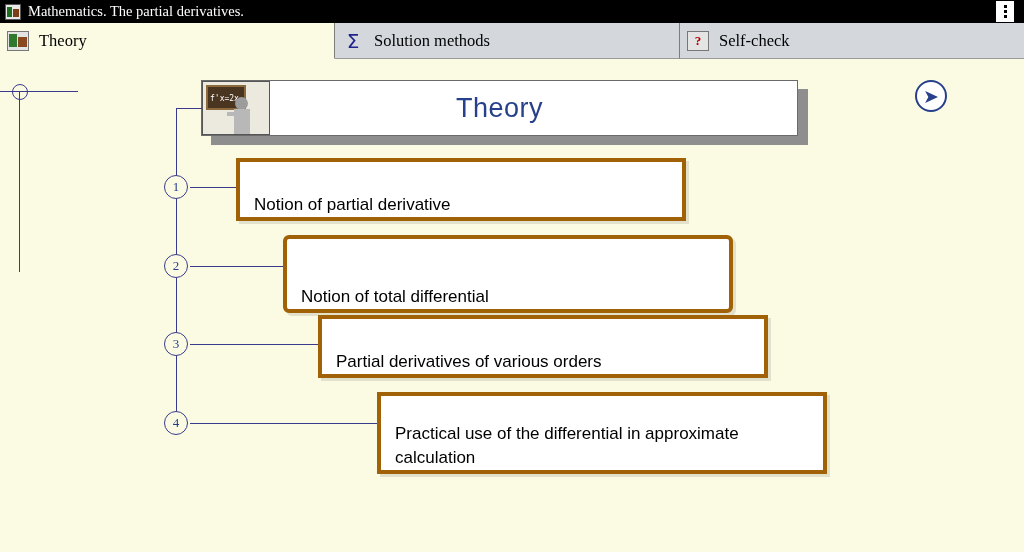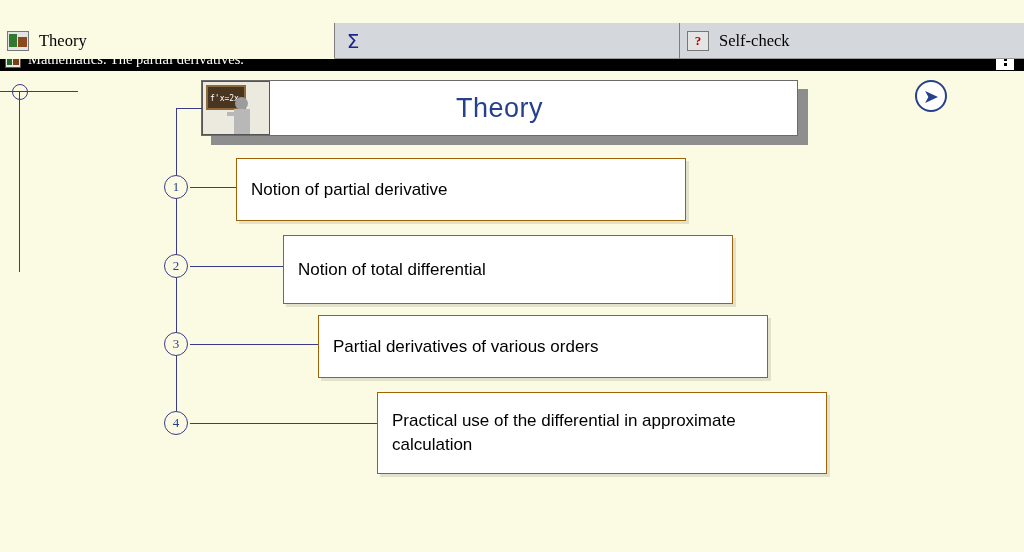--- a/index.html
+++ b/index.html
@@ -16,21 +16,20 @@
   }
 
   
   .titlebar {
     position: absolute;
     left: 0; top: 0;
     width: 1024px; height: 23px;
     background: #000000;
     display: flex;
     align-items: center;
-    margin-top: 48px;
   }
   .titlebar-icon {
     width: 16px; height: 16px;
     margin-left: 5px;
     margin-right: 7px;
     background: #e8e8e8;
     border: 1px solid #555;
     position: relative;
     box-sizing: border-box;
     flex: none;
@@ -283,37 +282,37 @@
     display: flex;
     align-items: center;
     justify-content: center;
     left: 164px;
   }
 
   
   .card {
     position: absolute;
     background: #ffffff;
-    border: 1px solid #a16207;
-    box-sizing: border-box;
-    display: flex;
-    align-items: center;
+    border: 4px solid #a16207;
+    box-sizing: border-box;
+    display: flex;
+    align-items: flex-end;
     box-shadow: 3px 3px 0 rgba(0,0,0,0.10);
   }
   .card-text {
     font-size: 17px;
     color: #000;
     font-family: "Liberation Sans", sans-serif;
     padding-left: 14px;
     padding-right: 10px;
     line-height: 24px;
   }
 
   #card-1 { left: 236px; top: 158px; width: 450px; height: 63px; }
-  #card-2 { left: 283px; top: 235px; width: 450px; height: 69px; }
+  #card-2 { left: 283px; top: 235px; width: 450px; height: 78px; border-radius: 6px; }
   #card-3 { left: 318px; top: 315px; width: 450px; height: 63px; }
   #card-4 { left: 377px; top: 392px; width: 450px; height: 82px; }
 
   #bullet-1 { top: 175px; }
   #bullet-2 { top: 254px; }
   #bullet-3 { top: 332px; }
   #bullet-4 { top: 411px; }
 
   #branch-1 { top: 187px; width: 47px; }
   #branch-2 { top: 266px; width: 94px; }
@@ -333,20 +332,21 @@
   </span>
 </div>
 
 <div class="tabstrip">
   <div class="tab active" id="tab-theory">
     <span class="tab-icon img"></span>
     <span class="tab-label">Theory</span>
   </div>
   <div class="tab inactive" id="tab-methods">
     <span class="tab-icon sigma">Σ</span>
+    <span class="tab-label">Solution methods</span>
   </div>
   <div class="tab inactive" id="tab-self">
     <span class="tab-icon question">?</span>
     <span class="tab-label">Self-check</span>
   </div>
 </div>
 
 <div class="axis axis-v"></div>
 <div class="axis axis-h"></div>
 <div class="axis-circle"></div>

